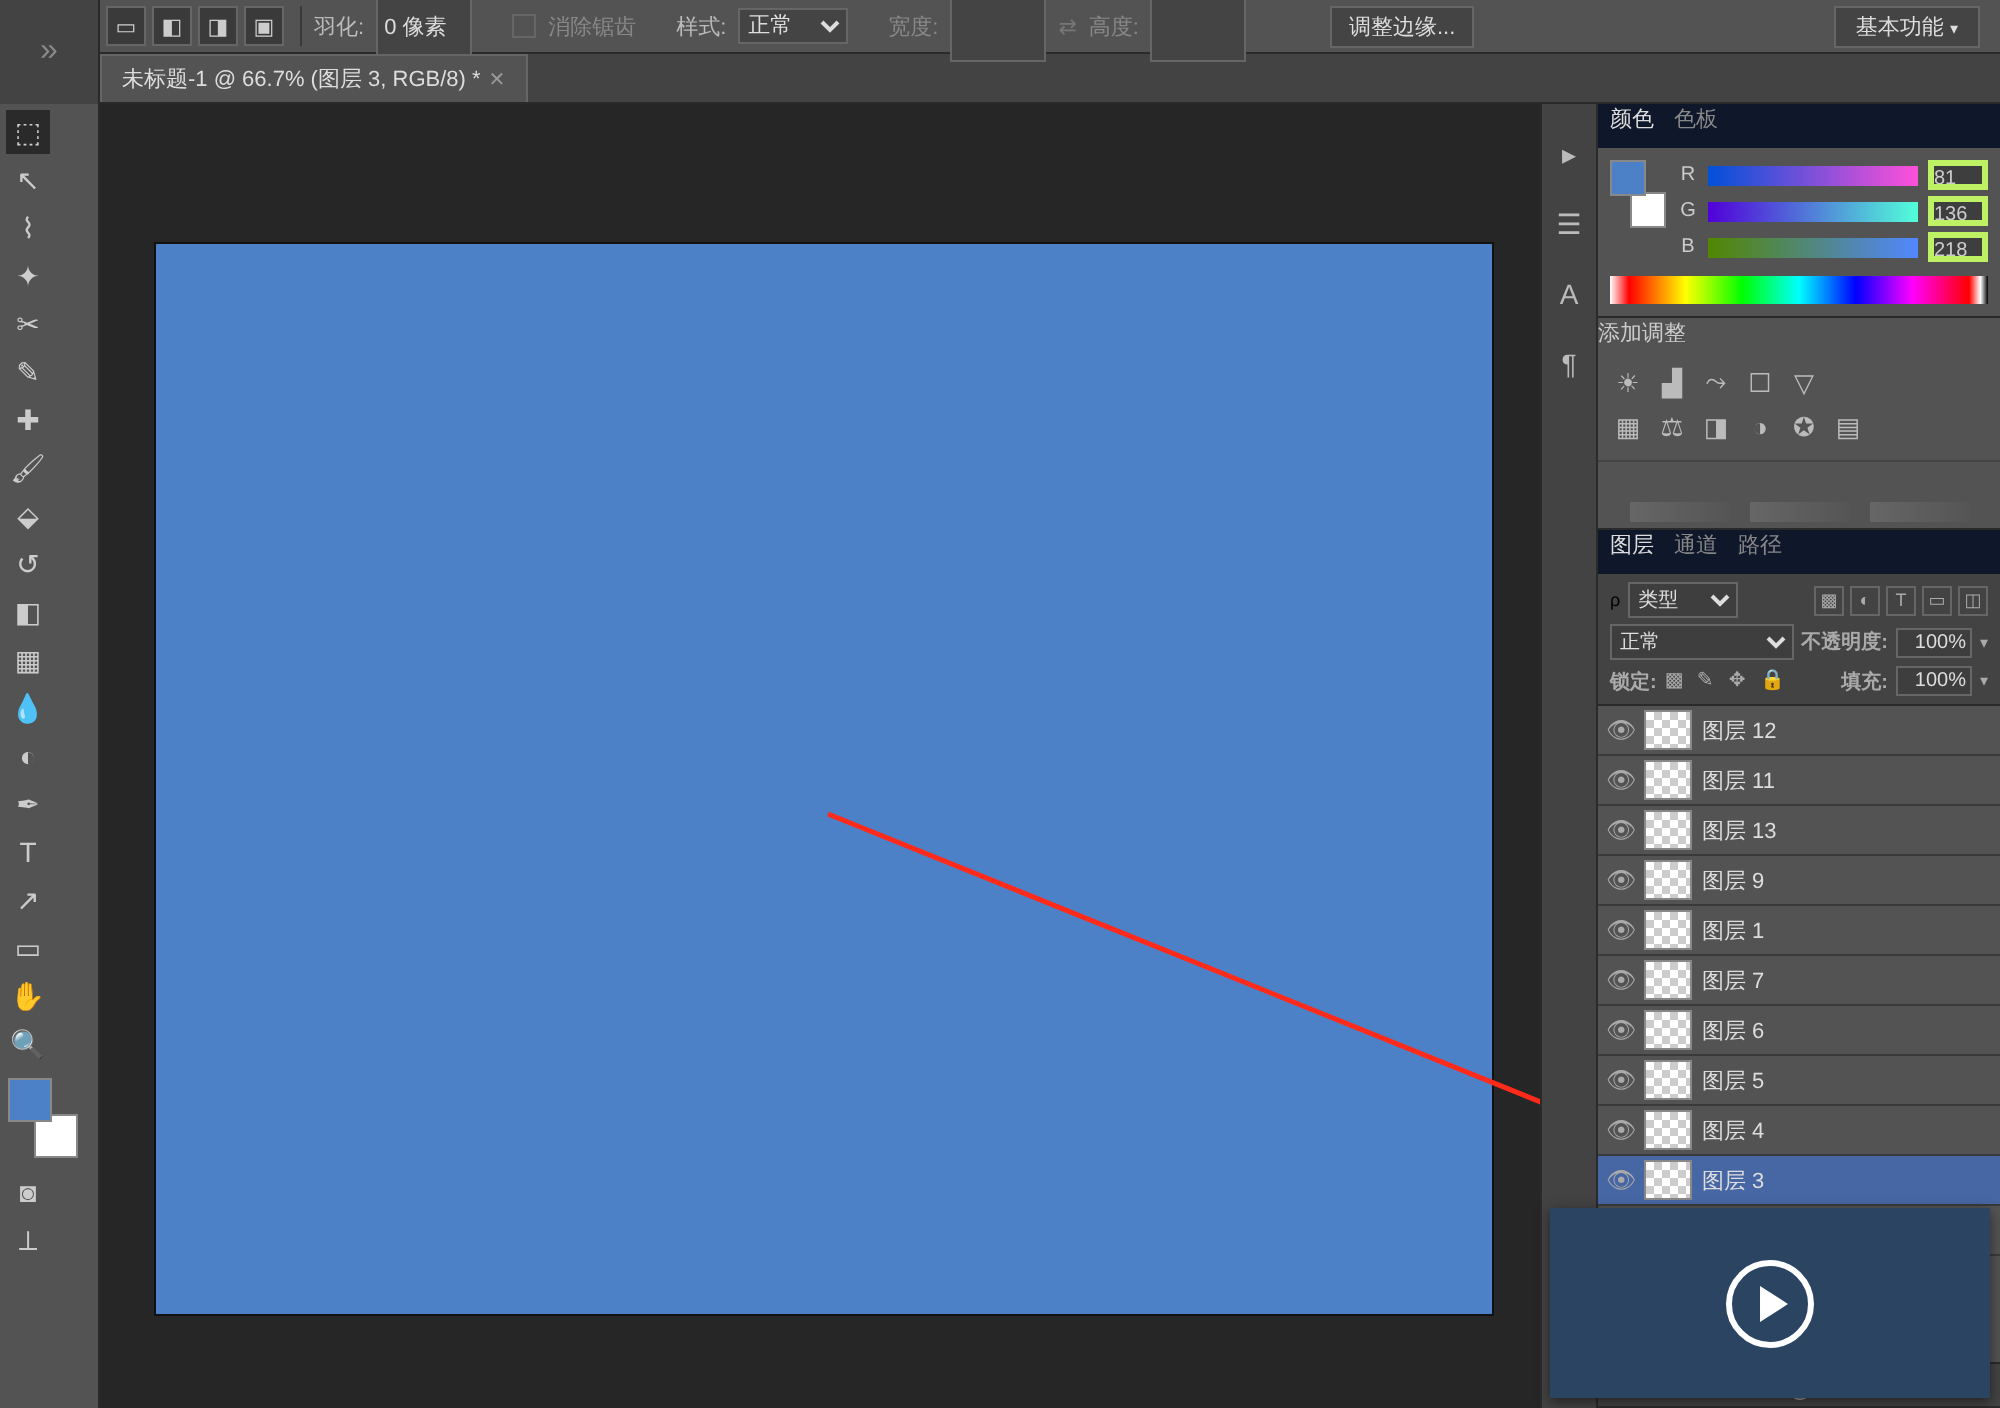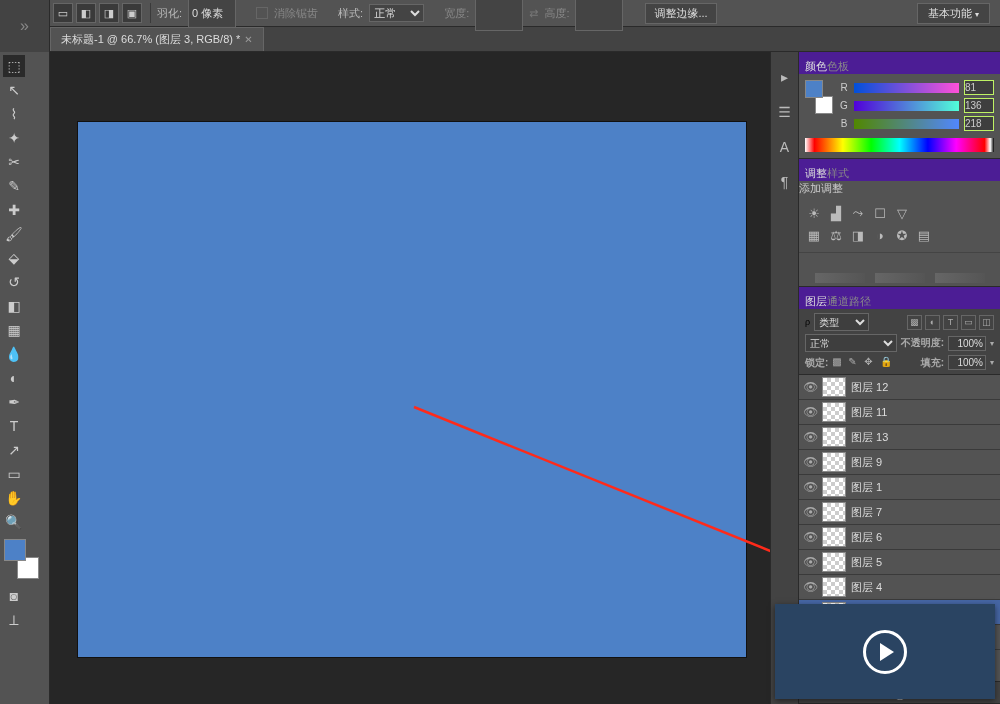--- a/index.html
+++ b/index.html
@@ -7,21 +7,21 @@
 
 
 .options-bar { background: #535353; height: 27px; display: flex; align-items: center; padding: 2px 5px; border-bottom: 1px solid #2a2a2a; font-size: 11px; color: #ccc; gap: 6px; }
 .opt-icon { width: 20px; height: 20px; background: #3a3a3a; border: 1px solid #666; display: flex; align-items: center; justify-content: center; }
 .opt-icons { display: flex; gap: 3px; padding-right: 8px; border-right: 1px solid #3a3a3a; }
 .opt-label { color: #bbb; }
 .opt-input { width: 48px; height: 36px; background: #444; border: 1px solid #666; color: #ddd; font-size: 11px; padding: 0 3px; }
 .opt-input.dim { color: #777; }
 .opt-select { width: 55px; height: 18px; background: #444; border: 1px solid #666; color: #ddd; font-size: 11px; }
 .opt-chk { width: 12px; height: 12px; border: 1px solid #666; }
-.opt-btn { padding: 2px 8px; background: #444; border: 1px solid #666; color: #ddd; font-size: 11px; }
+.opt-btn { padding: 2px 8px; background: #444; border: 1px solid #666; color: #ddd; font-size: 11px; margin-left: 20px; }
 .spacer { flex: 1; }
 .workspace-select { padding: 2px 10px; background: #444; border: 1px solid #666; color: #ddd; font-size: 11px; margin-right: 5px; }
 
 
 .tab-bar { background: #434343; height: 25px; display: flex; align-items: flex-end; padding: 0 50px; border-bottom: 1px solid #2a2a2a; }
 .dock-pocket { position: absolute; top: 0; left: 0; width: 50px; height: 52px; background: #434343; border-right: 1px solid #2a2a2a; display:flex; justify-content:center; align-items:center;}
 .dock-pocket span{color:#888; font-size:16px;}
 .doc-tab { background: #535353; padding: 4px 10px; font-size: 11px; color: #ddd; border-top: 1px solid #666; border-left: 1px solid #666; border-right: 1px solid #666; display: flex; align-items: center; gap: 4px; }
 .tab-close { color: #999; font-size: 10px; }
 
@@ -42,34 +42,34 @@
 .red-arrow { position: absolute; pointer-events: none; }
 
 
 .right { width: 230px; display: flex; }
 .collapsed-strip { width: 28px; background: #434343; border-left: 1px solid #2a2a2a; display: flex; flex-direction: column; align-items: center; padding-top: 15px; gap: 15px; }
 .collapsed-strip .c-icon { width: 20px; height: 20px; color: #bbb; font-size: 14px; display:flex; align-items:center; justify-content:center;}
 .panels { flex: 1; background: #535353; display: flex; flex-direction: column; border-left: 1px solid #2a2a2a; }
 
 
 .panel { border-bottom: 1px solid #2a2a2a; }
-.panel-tabs { height: 22px; display: flex; align-items: flex-end; padding: 0 6px; background: #4c1d95; font-size: 11px; color: #ccc; }
+.panel-tabs { height: 22px; display: flex; align-items: flex-start; padding: 0 6px; background: #0f172a; font-size: 11px; color: #ccc; gap: 10px; }
 .panel-tabs .tab { color: #888; cursor: pointer; }
 .panel-tabs .tab.active { color: #ddd; }
 .panel-body { padding: 6px; background: #535353; font-size: 11px; color: #ccc; }
 
 .color-rows { display: flex; gap: 6px; }
 .color-swatch-pair { width: 28px; height: 40px; position: relative; }
 .cs-fg { position: absolute; top: 0; left: 0; width: 18px; height: 18px; background: #4d81c7; border: 1px solid #888; }
 .cs-bg { position: absolute; bottom: 6px; right: 0; width: 18px; height: 18px; background: #fff; border: 1px solid #888; }
 .sliders { flex: 1; }
 .slider-row { display: flex; align-items: center; gap: 5px; margin-bottom: 3px; }
 .slider-row .lab { width: 10px; font-size: 10px; text-align: center; }
 .slider-row .track { flex: 1; height: 10px; position: relative; }
-.slider-row .val { width: 30px; height: 15px; background: #3e3e3e; border: 1px solid #bef264; font-size: 10px; text-align: right; padding-right: 19px; line-height: 13px;}
+.slider-row .val { width: 30px; height: 15px; background: #3e3e3e; border: 3px solid #bef264; font-size: 10px; text-align: right; padding-right: 19px; line-height: 13px;}
 .track.r { background: linear-gradient(to right, #0050d9, #ff50d9); }
 .track.g { background: linear-gradient(to right, #5100d9, #51ffd9); }
 .track.b { background: linear-gradient(to right, #518700, #5187ff); }
 .spectrum { height: 14px; margin-top: 4px; background: linear-gradient(to right, #fff 0%, #f00 5%, #ff0 20%, #0f0 35%, #0ff 50%, #00f 65%, #f0f 80%, #f00 95%, #fff 98%, #000 100%); }
 
 
 .adj-body { padding: 0; font-size: 11px; color: #ccc; }
 .adj-title { margin-bottom: 6px; }
 .adj-icons { display: flex; flex-wrap: wrap; gap: 4px; padding: 2px 6px; }
 .adj-icon { width: 18px; height: 18px; color: #bbb; font-size: 13px; display: flex; align-items: center; justify-content: center; }
@@ -229,24 +229,20 @@
                 <div class="track b"></div>
                 <div class="val">218</div>
               </div>
             </div>
           </div>
           <div class="spectrum"></div>
         </div>
       </div>
 
       <div class="panel">
-        <div class="panel-tabs">
-          <span class="tab active">调整</span>
-          <span class="tab">样式</span>
-        </div>
         <div class="adj-body">
           <div class="adj-title">添加调整</div>
           <div class="adj-icons">
             <span class="adj-icon">☀</span>
             <span class="adj-icon">▟</span>
             <span class="adj-icon">⤳</span>
             <span class="adj-icon">☐</span>
             <span class="adj-icon">▽</span>
           </div>
           <div class="adj-icons">

